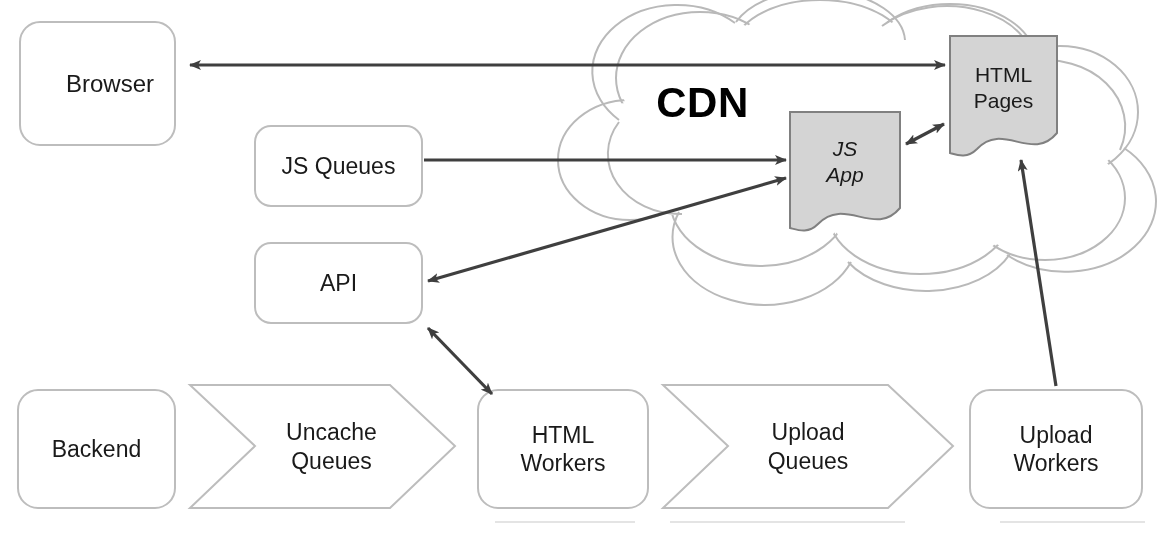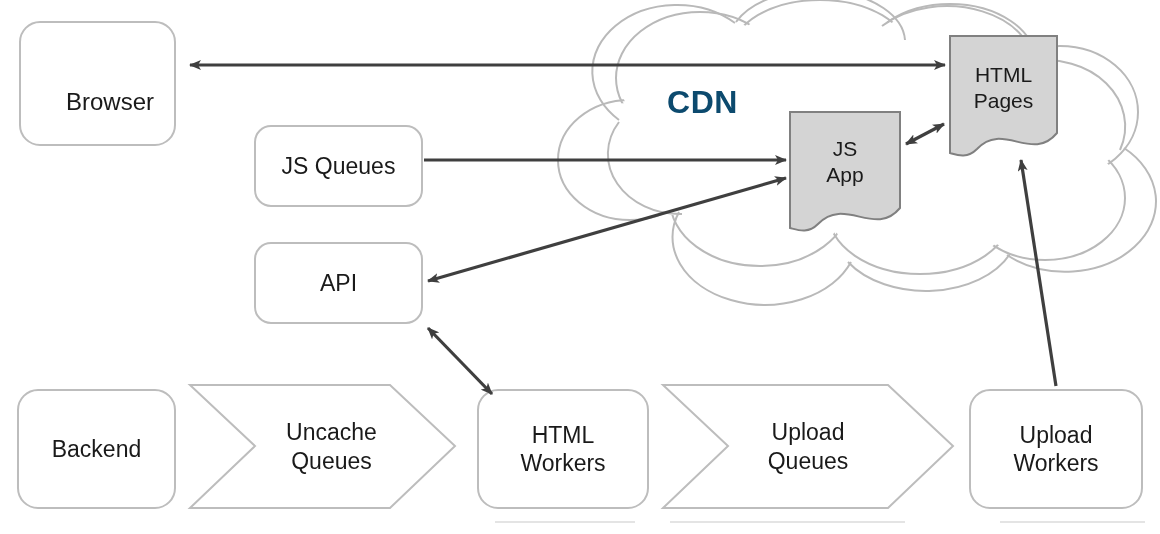--- a/index.html
+++ b/index.html
@@ -82,32 +82,32 @@
     <g stroke="#3f3f3f" stroke-width="3.2" fill="none">
       <line x1="190" y1="65" x2="945" y2="65" marker-start="url(#ah)" marker-end="url(#ah)"></line>
       <line x1="424" y1="160" x2="786" y2="160" marker-end="url(#ah)"></line>
       <line x1="786" y1="178" x2="428" y2="281" marker-start="url(#ah)" marker-end="url(#ah)"></line>
       <line x1="906" y1="144" x2="944" y2="124" marker-start="url(#ah)" marker-end="url(#ah)"></line>
       <line x1="428" y1="328" x2="492" y2="394" marker-start="url(#ah)" marker-end="url(#ah)"></line>
       <line x1="1056" y1="386" x2="1021" y2="160" marker-end="url(#ah)"></line>
     </g>
   </svg>
 
-  <div class="lbl" style="left:20px;top:40px;width:180px;height:123px;font-size:24px;">Browser</div>
+  <div class="lbl" style="left:20px;top:22px;width:180px;height:123px;font-size:24px;">Browser</div>
   <div class="lbl" style="left:255px;top:126px;width:167px;height:80px;font-size:23px;">JS Queues</div>
   <div class="lbl" style="left:255px;top:243px;width:167px;height:80px;font-size:23px;">API</div>
   <div class="lbl" style="left:18px;top:390px;width:157px;height:118px;font-size:23px;">Backend</div>
   <div class="lbl" style="left:264px;top:385px;width:135px;height:123px;font-size:23px;">Uncache
 Queues</div>
   <div class="lbl" style="left:478px;top:390px;width:170px;height:118px;font-size:23px;">HTML
 Workers</div>
   <div class="lbl" style="left:728px;top:385px;width:160px;height:123px;font-size:23px;">Upload
 Queues</div>
   <div class="lbl" style="left:970px;top:390px;width:172px;height:118px;font-size:23px;">Upload
 Workers</div>
-  <div class="lbl" style="left:790px;top:112px;width:110px;height:100px;font-size:21px;">JS
+  <div class="lbl" style="left:790px;top:112px;width:110px;height:100px;font-size:21px;font-style:italic;">JS
 App</div>
   <div class="lbl" style="left:950px;top:36px;width:107px;height:104px;font-size:21px;">HTML
 Pages</div>
 
-  <div class="lbl" style="left:640px;top:80px;width:125px;height:46px;font-size:32px;font-weight:bold;color:#0c4a6e;letter-spacing:0.5px;">CDN</div>
+  <div class="lbl" style="left:640px;top:80px;width:125px;height:46px;font-size:42px;font-weight:bold;color:#000000;letter-spacing:0.5px;">CDN</div>
 
 </div>
 
 </body></html>

